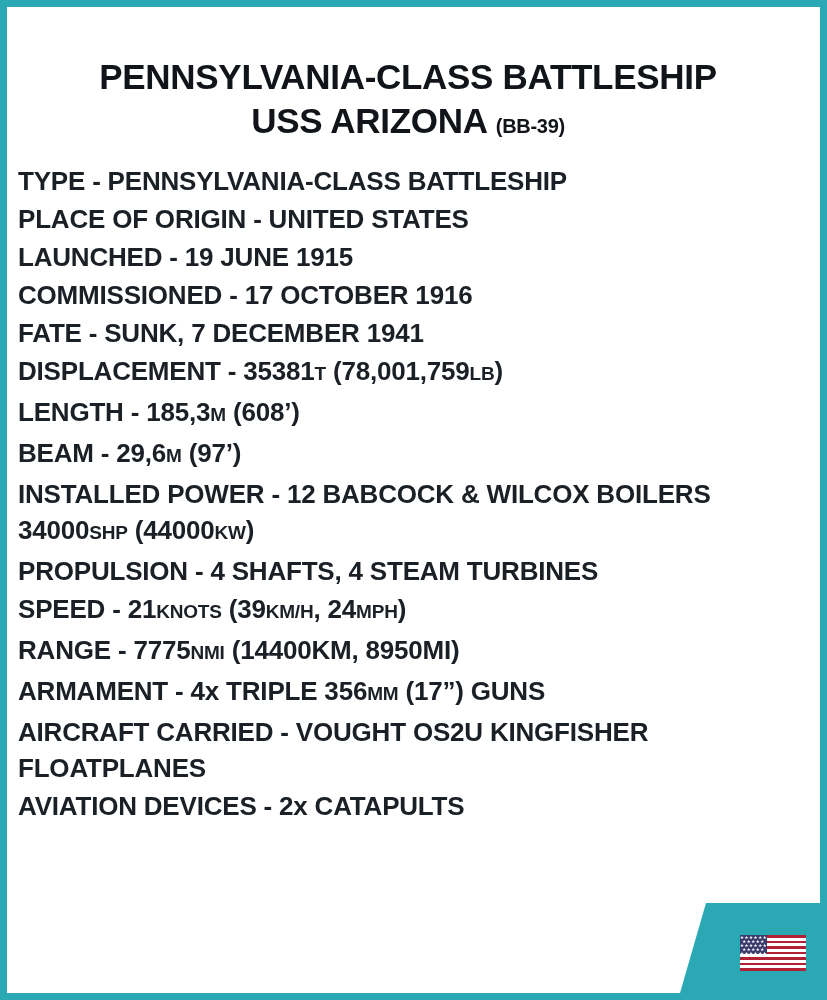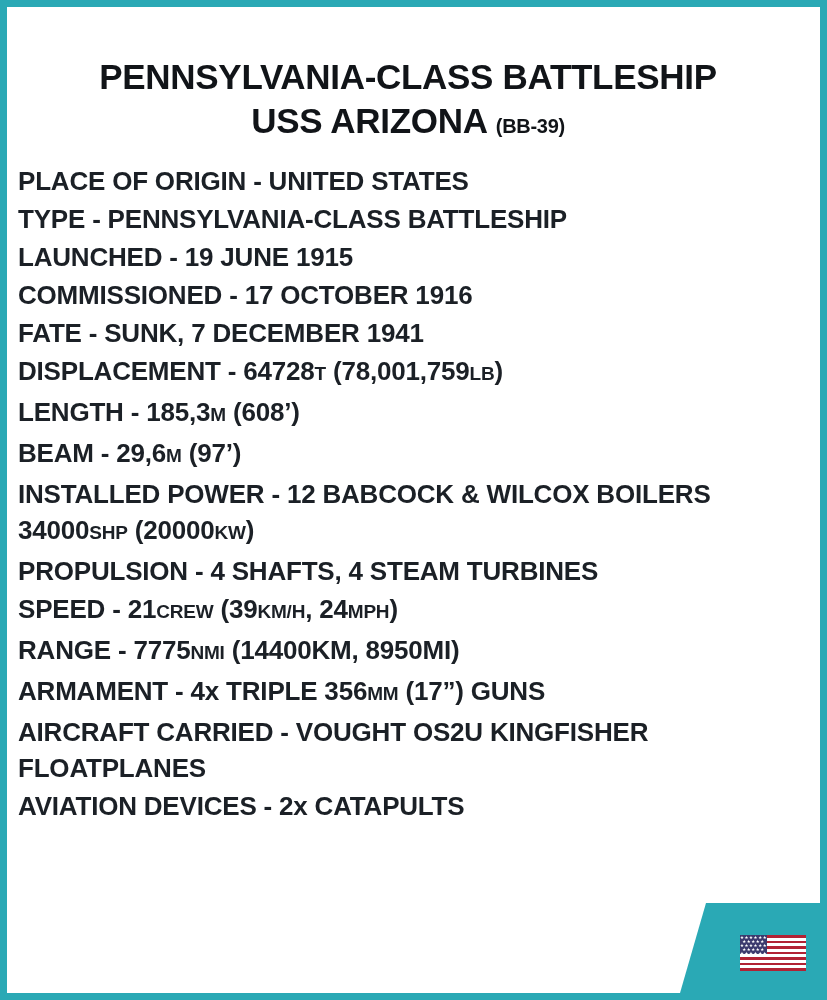--- a/index.html
+++ b/index.html
@@ -119,39 +119,39 @@
 <div class="card">
   <div class="inner">
 
     <div class="title-block">
       <div class="title-line">PENNSYLVANIA-CLASS BATTLESHIP</div>
       <div class="title-line"><span>USS ARIZONA </span><span class="small">(BB-39)</span></div>
     </div>
 
     <div class="specs">
 
+      <div class="spec-row">TYPE - PENNSYLVANIA-CLASS BATTLESHIP</div>
       <div class="spec-row">PLACE OF ORIGIN - UNITED STATES</div>
-      <div class="spec-row">TYPE - PENNSYLVANIA-CLASS BATTLESHIP</div>
       <div class="spec-row">LAUNCHED - 19 JUNE 1915</div>
       <div class="spec-row">COMMISSIONED - 17 OCTOBER 1916</div>
       <div class="spec-row">FATE - SUNK, 7 DECEMBER 1941</div>
 
-      <div class="spec-row"><span>DISPLACEMENT - 64728</span><span class="unit">T</span><span> (78,001,759</span><span class="unit">LB</span><span>)</span></div>
+      <div class="spec-row"><span>DISPLACEMENT - 35381</span><span class="unit">T</span><span> (78,001,759</span><span class="unit">LB</span><span>)</span></div>
 
       <div class="spec-row"><span>LENGTH - 185,3</span><span class="unit">M</span><span> (608’)</span></div>
 
       <div class="spec-row"><span>BEAM - 29,6</span><span class="unit">M</span><span> (97’)</span></div>
 
       <div class="spec-row">INSTALLED POWER - 12 BABCOCK &amp; WILCOX BOILERS</div>
 
-      <div class="spec-row cont"><span>34000</span><span class="unit">SHP</span><span> (20000</span><span class="unit">KW</span><span>)</span></div>
+      <div class="spec-row cont"><span>34000</span><span class="unit">SHP</span><span> (44000</span><span class="unit">KW</span><span>)</span></div>
 
       <div class="spec-row">PROPULSION - 4 SHAFTS, 4 STEAM TURBINES</div>
 
-      <div class="spec-row"><span>SPEED -  21</span><span class="unit">CREW</span><span> (39</span><span class="unit">KM/H</span><span>, 24</span><span class="unit">MPH</span><span>)</span></div>
+      <div class="spec-row"><span>SPEED -  21</span><span class="unit">KNOTS</span><span> (39</span><span class="unit">KM/H</span><span>, 24</span><span class="unit">MPH</span><span>)</span></div>
 
       <div class="spec-row"><span>RANGE - 7775</span><span class="unit">NMI</span><span> (14400KM, 8950MI)</span></div>
 
       <div class="spec-row"><span>ARMAMENT - 4x TRIPLE 356</span><span class="unit">MM</span><span> (17”) GUNS</span></div>
 
 
 
       <div class="spec-row">AIRCRAFT CARRIED - VOUGHT OS2U KINGFISHER</div>
       <div class="spec-row cont">FLOATPLANES</div>
       <div class="spec-row">AVIATION DEVICES - 2x CATAPULTS</div>

